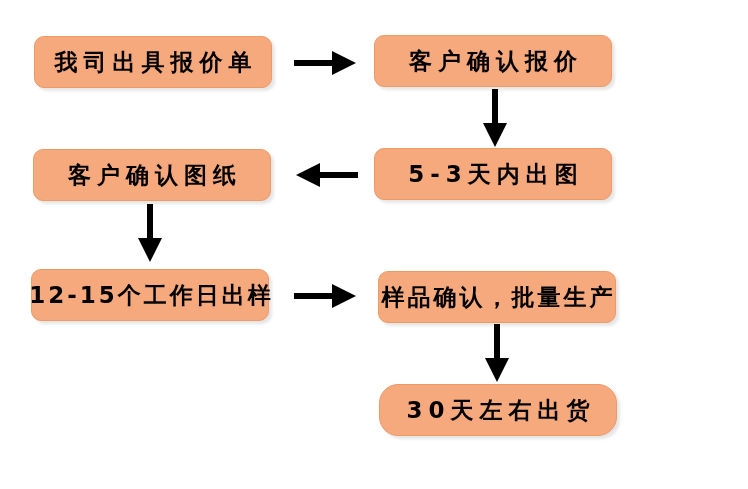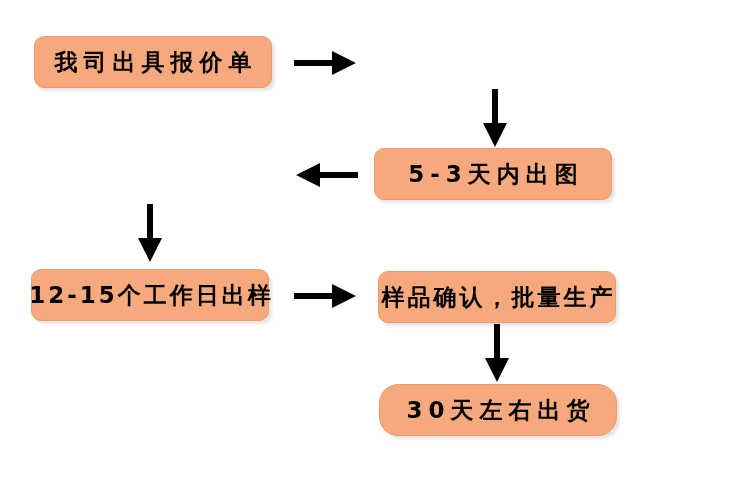--- a/index.html
+++ b/index.html
@@ -58,25 +58,31 @@
 <body>
 
 <div class="canvas">
 
   <div class="box b1">
     <span class="label">我司出具报价单</span>
   </div>
   <svg class="arrow a1" width="62" height="26" viewBox="0 0 62 26">
     <polygon points="0,10 38,10 38,1 62,13 38,25 38,16 0,16"></polygon>
   </svg>
+  <div class="box b2">
+    <span class="label">客户确认报价</span>
+  </div>
 
   <svg class="arrow a2" width="26" height="58" viewBox="0 0 26 58">
     <polygon points="10,0 10,34 1,34 13,58 25,34 16,34 16,0"></polygon>
   </svg>
 
+  <div class="box b3">
+    <span class="label">客户确认图纸</span>
+  </div>
   <svg class="arrow a3" width="62" height="26" viewBox="0 0 62 26">
     <polygon points="62,10 24,10 24,1 0,13 24,25 24,16 62,16"></polygon>
   </svg>
   <div class="box b4">
     <span class="label">5-3天内出图</span>
   </div>
 
   <svg class="arrow a4" width="26" height="58" viewBox="0 0 26 58">
     <polygon points="10,0 10,34 1,34 13,58 25,34 16,34 16,0"></polygon>
   </svg>

